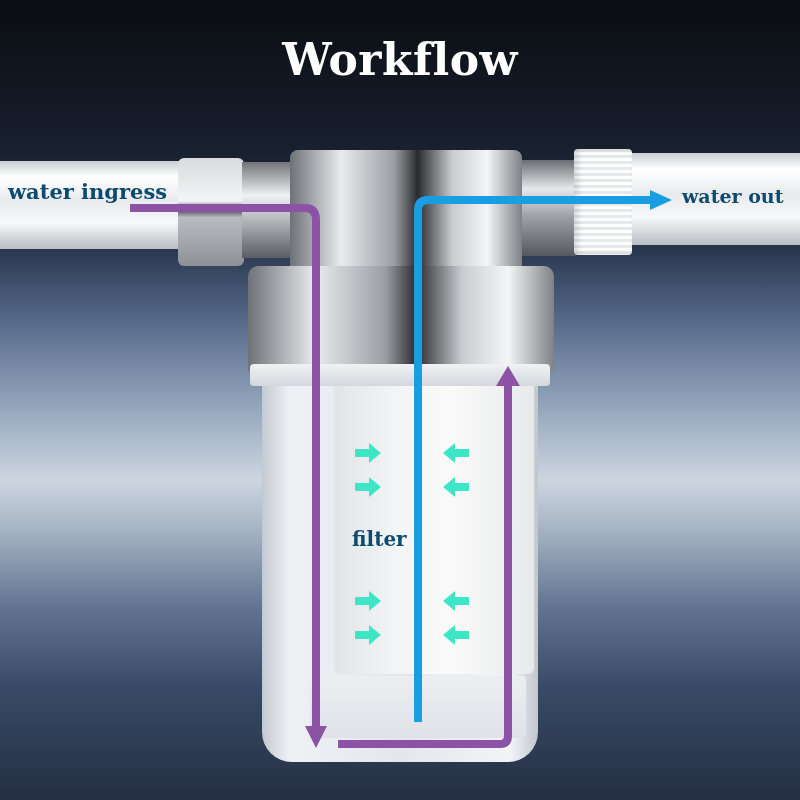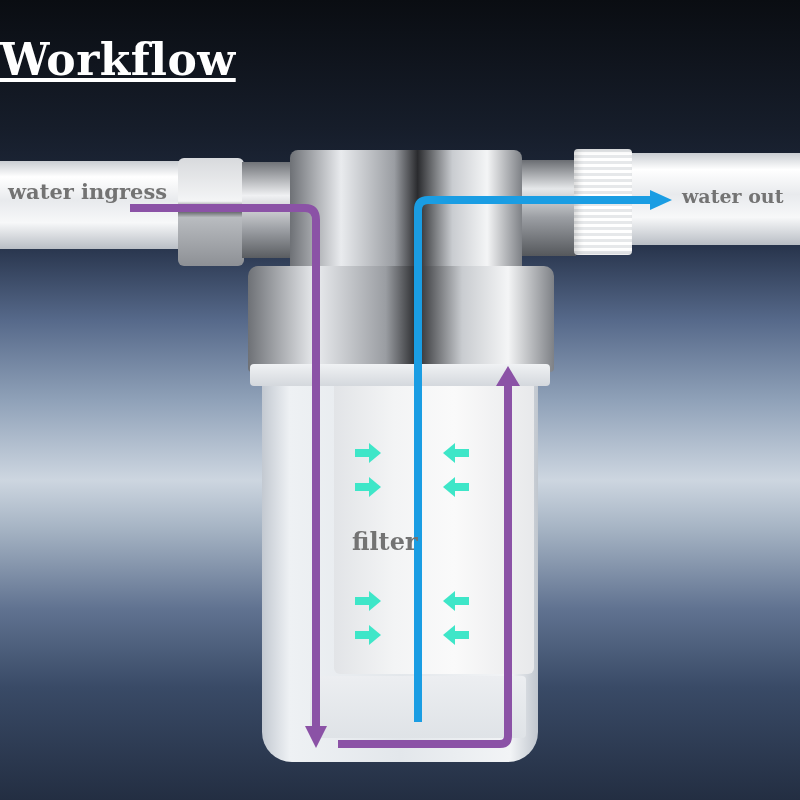--- a/index.html
+++ b/index.html
@@ -1,41 +1,41 @@
 <!DOCTYPE html>
 <html><head>
   <meta charset="utf-8">
   <style>
     html, body { margin:0; padding:0; }
     body { width:800px; height:800px; overflow:hidden; position:relative;
       background: linear-gradient(180deg, #0a0d12 0%, #161d2a 16%, #243047 30%, #56698a 40%, #8fa1b8 50%, #cdd6e0 60%, #a6b4c4 66%, #617391 76%, #394a66 86%, #232e42 100%);
       font-family: "DejaVu Serif", serif; }
     .abs { position:absolute; }
-    #title { left:0; width:800px; top:34px; text-align:left; color:#fff; font-weight:bold; font-size:44px; letter-spacing:0.5px; font-family:"DejaVu Serif", serif;text-decoration:underline; }
+    #title { left:0; width:800px; top:34px; text-align:center; color:#fff; font-weight:bold; font-size:44px; letter-spacing:0.5px; font-family:"DejaVu Serif", serif; }
     .pipe { background: linear-gradient(180deg, #c9cdd2 0%, #ffffff 18%, #e8eaed 45%, #f7f8f9 70%, #b9bec5 100%); }
     #pipe-left { left:0; top:161px; width:185px; height:88px; }
     #pipe-right { left:626px; top:153px; width:174px; height:92px; }
     .metal-v { background: linear-gradient(90deg, #6e7176 0%, #e9ebee 22%, #9a9da2 45%, #2a2b2e 55%, #c9ccd0 70%, #f4f5f6 85%, #7e8186 100%); }
     #hexnut { left:178px; top:158px; width:66px; height:108px; border-radius:6px; background: linear-gradient(180deg, #d8dadd 0%, #f4f5f6 40%, #4a4c50 48%, #b9bcc0 55%, #8d9095 100%); }
     #left-coupling { left:242px; top:162px; width:50px; height:96px; background: linear-gradient(180deg, #707378 0%, #f0f1f3 35%, #9da0a5 70%, #5a5d61 100%); }
     #head { left:290px; top:150px; width:232px; height:118px; border-radius:8px 8px 0 0; }
     #right-coupling { left:520px; top:160px; width:56px; height:96px; background: linear-gradient(180deg, #6a6d72 0%, #e6e8ea 30%, #9b9ea3 60%, #55585c 100%); }
     #white-nut { left:574px; top:149px; width:58px; height:106px; border-radius:4px;
       background: repeating-linear-gradient(180deg, #e6e8ea 0 3px, #ffffff 3px 6px); box-shadow: inset 4px 0 6px rgba(0,0,0,0.15); }
     #ring { left:248px; top:266px; width:306px; height:106px; border-radius:10px 10px 4px 4px; }
     #lip { left:250px; top:364px; width:300px; height:22px; border-radius:4px; background: linear-gradient(180deg,#f0f2f4,#d4d8dd); }
     #bowl { left:262px; top:380px; width:276px; height:382px; border-radius:0 0 30px 30px;
       background: linear-gradient(90deg, #c3c9d1 0%, #eef1f4 10%, #e3e7eb 50%, #f2f4f6 90%, #c0c6ce 100%); }
     #cartridge { left:334px; top:384px; width:200px; height:290px;
       background: linear-gradient(90deg, #e2e4e7 0%, #f3f4f5 30%, #fafafa 60%, #e8e9eb 100%); border-radius:0 0 6px 6px; }
     #cap { left:310px; top:676px; width:216px; height:62px; background: linear-gradient(180deg,#eceef1,#dfe3e7); border-radius:4px; }
-    .label { color:#737373; font-weight:bold; font-size:21px; font-family:"DejaVu Serif", serif; white-space:nowrap; }
+    .label { color:#0c4a6e; font-weight:bold; font-size:21px; font-family:"DejaVu Serif", serif; white-space:nowrap; }
     #lbl-in { left:8px; top:179px; font-size:21px; }
     #lbl-out { left:682px; top:185px; font-size:19px; }
-    #lbl-filter { left:352px; top:527px; font-size:24px; }
+    #lbl-filter { left:352px; top:527px; font-size:20px; }
     svg { position:absolute; left:0; top:0; }
   </style>
 </head>
 <body>
 
 <div id="title" class="abs">Workflow</div>
 
 <div id="pipe-left" class="abs pipe"></div>
 <div id="pipe-right" class="abs pipe"></div>
 

